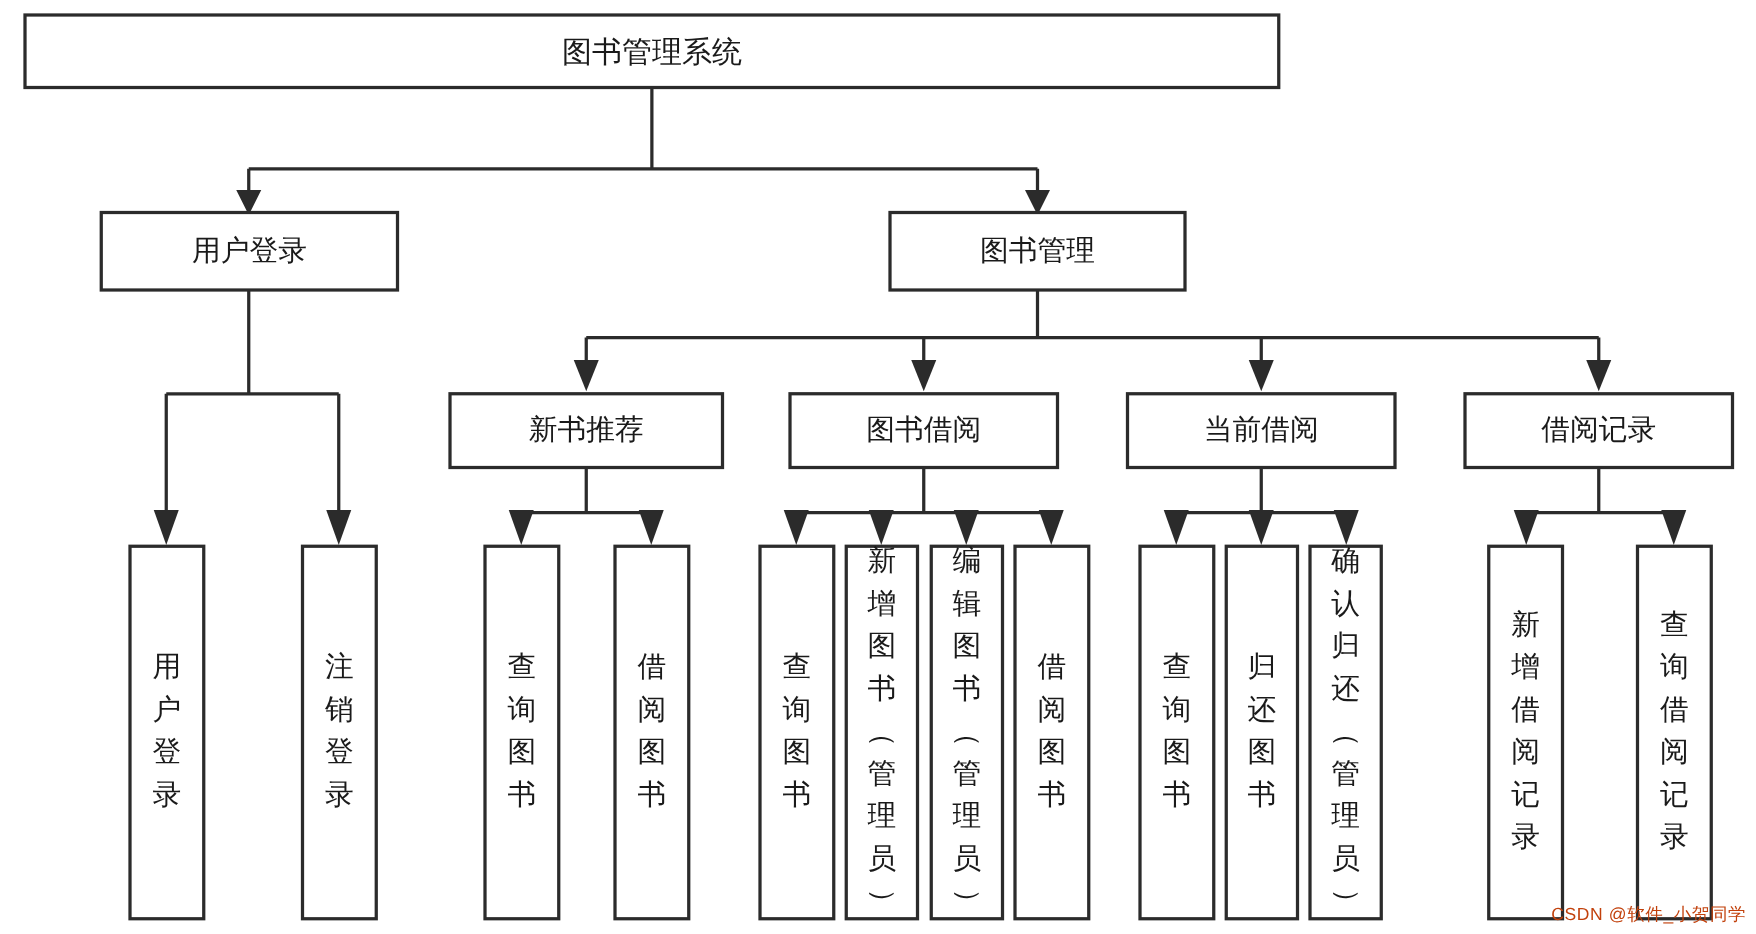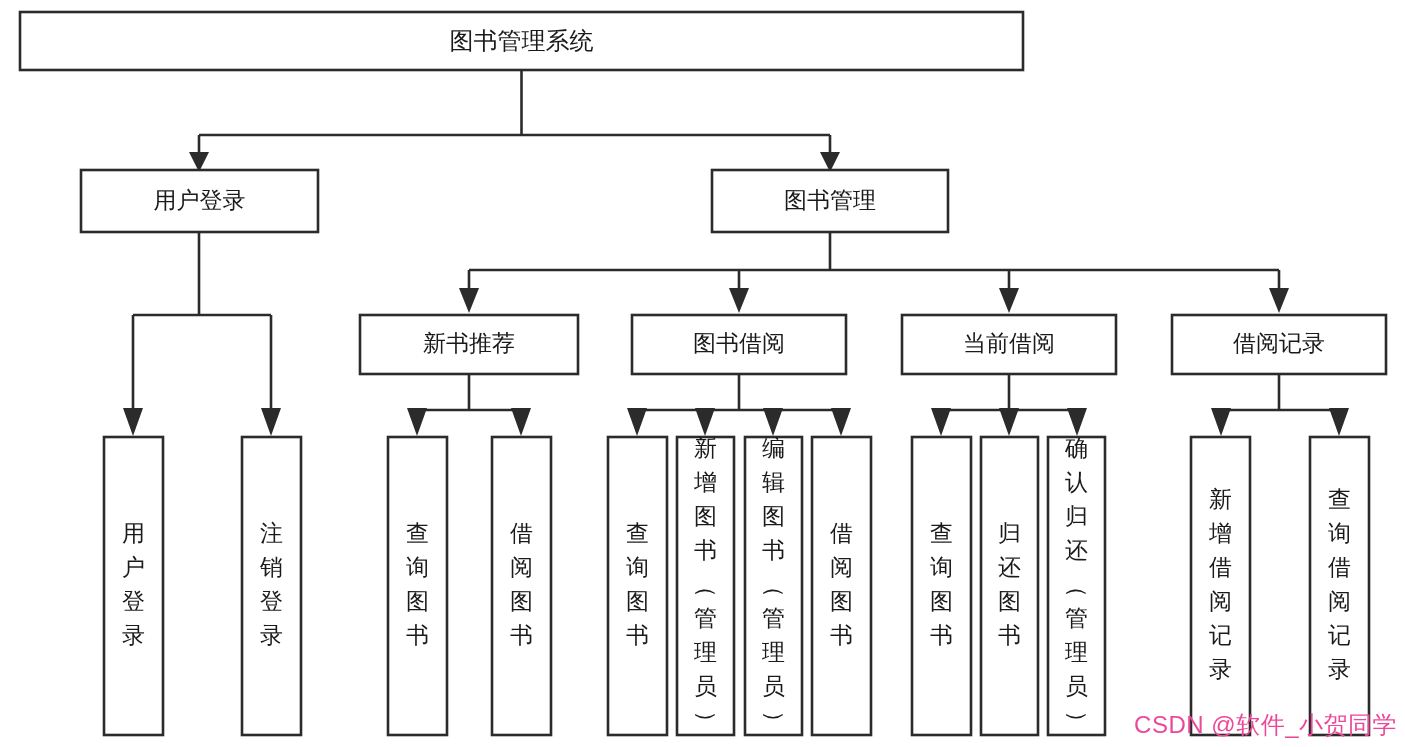--- a/index.html
+++ b/index.html
@@ -58,22 +58,22 @@
     font-family: "Liberation Sans", "DejaVu Sans", sans-serif;
     font-size: 23px;
     fill: #1a1a1a;
     text-anchor: middle;
   }
   .watermark {
     position: absolute;
     right: 8px;
     bottom: 6px;
     font-family: "Liberation Sans", "DejaVu Sans", sans-serif;
-    font-size: 24px;
-    color: #ec4899;
+    font-size: 14px;
+    color: #c2410c;
     letter-spacing: 0.5px;
     white-space: nowrap;
     user-select: none;
   }
 </style>
 </head>
 <body>
 
 <div id="diagram-root">
   <svg class="flow" viewBox="0 0 1405 747" xmlns="http://www.w3.org/2000/svg">

